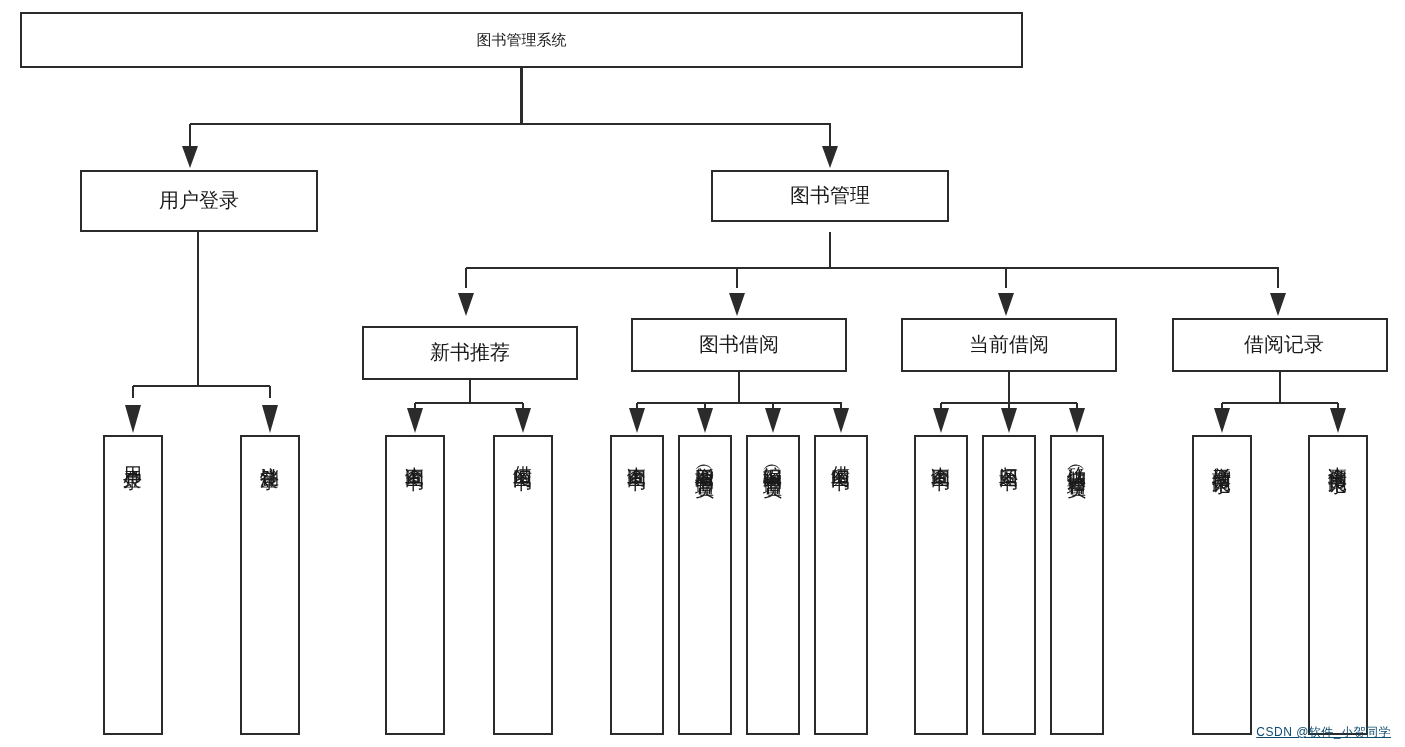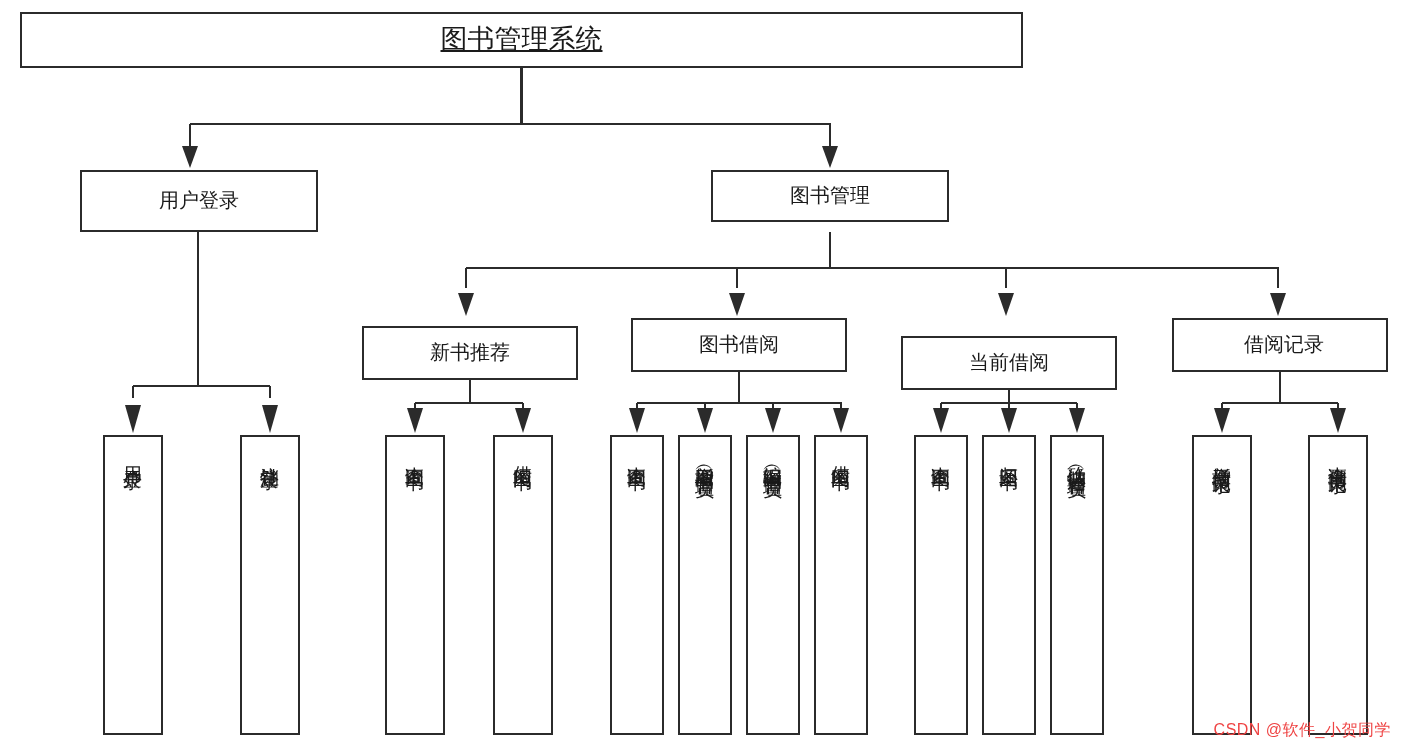--- a/index.html
+++ b/index.html
@@ -51,22 +51,21 @@
     color: #1a1a1a;
   }
   .node-label {
     display: block;
     text-align: center;
     line-height: 1.18;
     white-space: pre;
   }
   
   .node.level-root .node-label {
-    font-size: 27px;
-    text-decoration: underline;
+    font-size: 15px;
   }
   
   .node.level-2 .node-label,
   .node.level-3 .node-label {
     font-size: 20px;
   }
   
   .node.leaf {
     align-items: flex-start;
     padding-top: 14px;
@@ -77,25 +76,26 @@
     font-size: 19px;
     letter-spacing: 2px;
     line-height: 1;
     max-height: 100%;
   }
   
   #watermark {
     position: absolute;
     right: 14px;
     bottom: 6px;
-    font-size: 16px;
-    color: #ef4444;
+    font-size: 12px;
+    color: #0c4a6e;
     letter-spacing: 0.5px;
     white-space: nowrap;
     user-select: none;
+    text-decoration: underline;
   }
 </style>
 </head>
 <body>
 
 <div id="diagram-canvas">
 
   <svg id="connector-layer" viewBox="0 0 1405 747" width="1405" height="747">
 
     <line x1="521.5" y1="68" x2="521.5" y2="124"></line>
@@ -174,21 +174,21 @@
   </div>
 
   <div class="node level-3" style="left:362px; top:318px; width:216px; height:54px;margin-top:8px;">
     <span class="node-label">新书推荐</span>
   </div>
 
   <div class="node level-3" style="left:631px; top:318px; width:216px; height:54px;align-items:center;">
     <span class="node-label">图书借阅</span>
   </div>
 
-  <div class="node level-3" style="left:901px; top:336px; width:216px; height:54px;">
+  <div class="node level-3" style="left:901px; top:318px; width:216px; height:54px;">
     <span class="node-label">当前借阅</span>
   </div>
 
   <div class="node level-3" style="left:1172px; top:318px; width:216px; height:54px;padding-left:8px;">
     <span class="node-label">借阅记录</span>
   </div>
 
   <div class="node leaf" style="left:103px; top:435px; width:60px; height:300px;">
     <span class="node-label">用户登录</span>
   </div>

